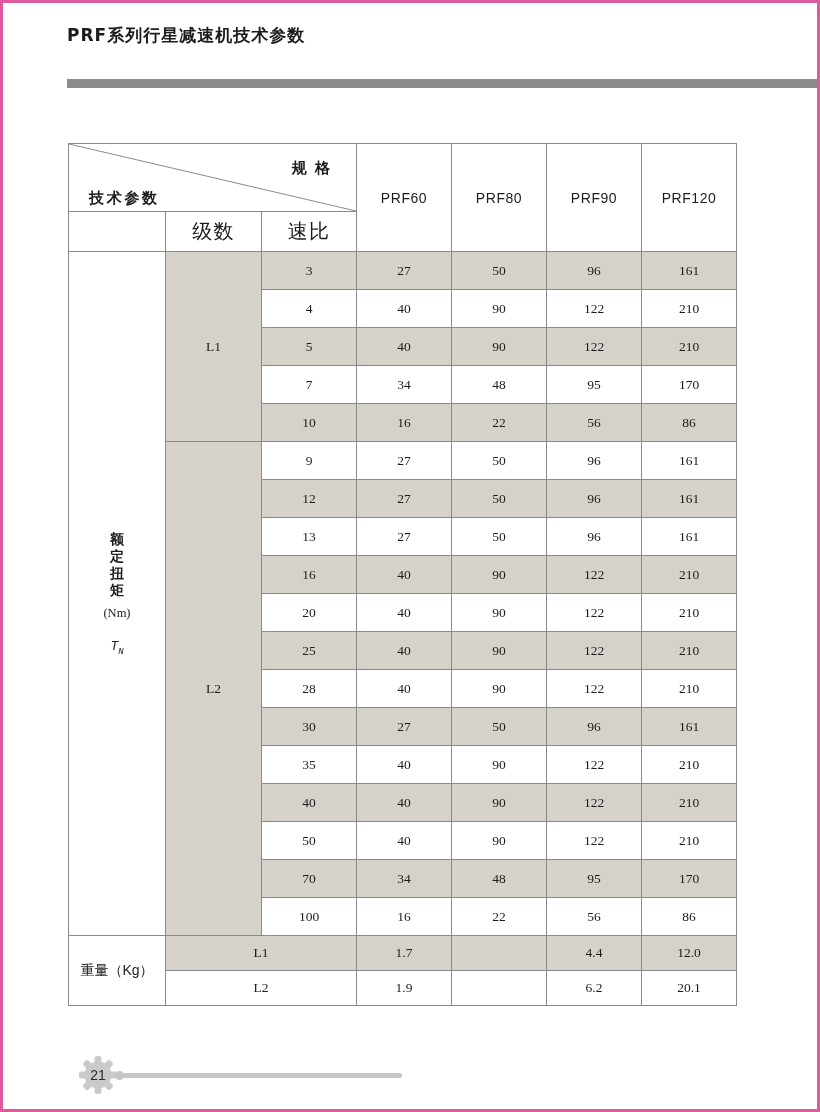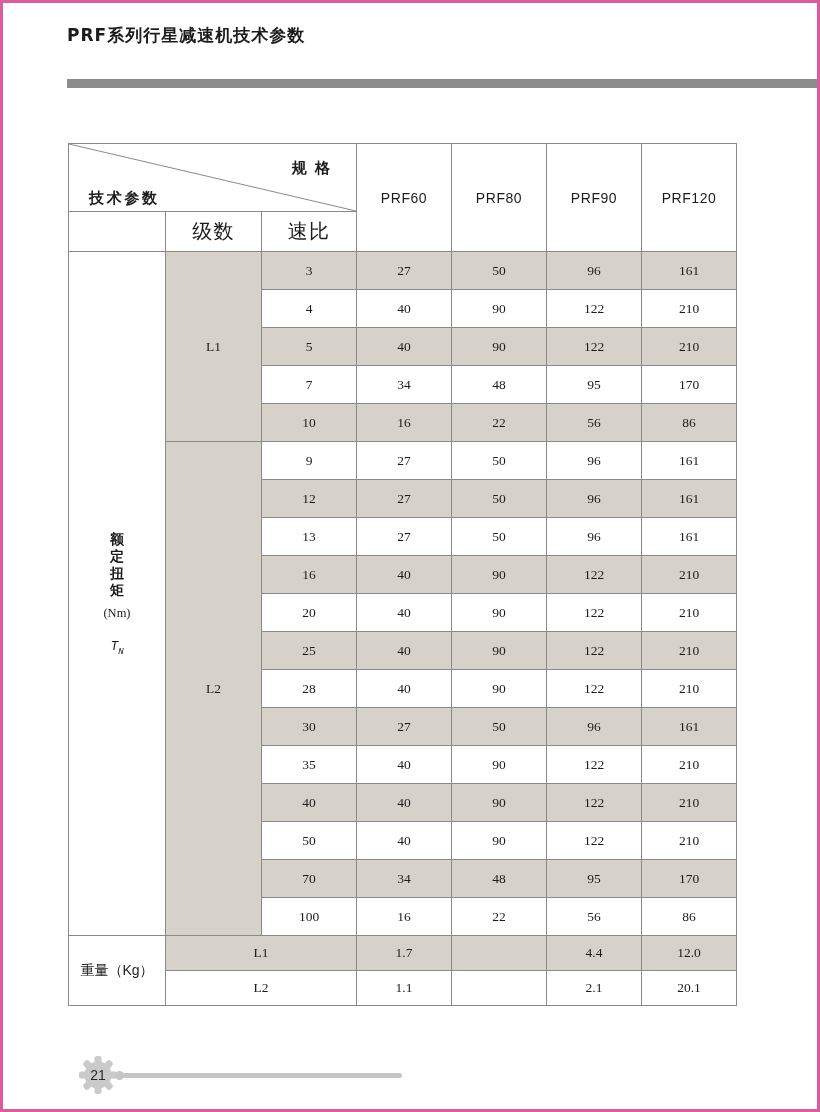--- a/index.html
+++ b/index.html
@@ -258,23 +258,23 @@
       <tr class="shaded wrow">
         <td class="label-col wlabel" rowspan="2">重量（Kg）</td>
         <td class="num" colspan="2">L1</td>
         <td class="num">1.7</td>
         <td class="num"></td>
         <td class="num">4.4</td>
         <td class="num">12.0</td>
       </tr>
       <tr class="wrow">
         <td class="num" colspan="2">L2</td>
-        <td class="num">1.1</td>
+        <td class="num">1.9</td>
         <td class="num"></td>
-        <td class="num">2.1</td>
+        <td class="num">6.2</td>
         <td class="num">20.1</td>
       </tr>
     </tbody>
 </table>
 
 <div class="footer">
   <svg class="gear" viewBox="0 0 44 44">
     <g fill="#cacaca">
       <circle cx="22" cy="22" r="13.5"></circle>
       <g>

